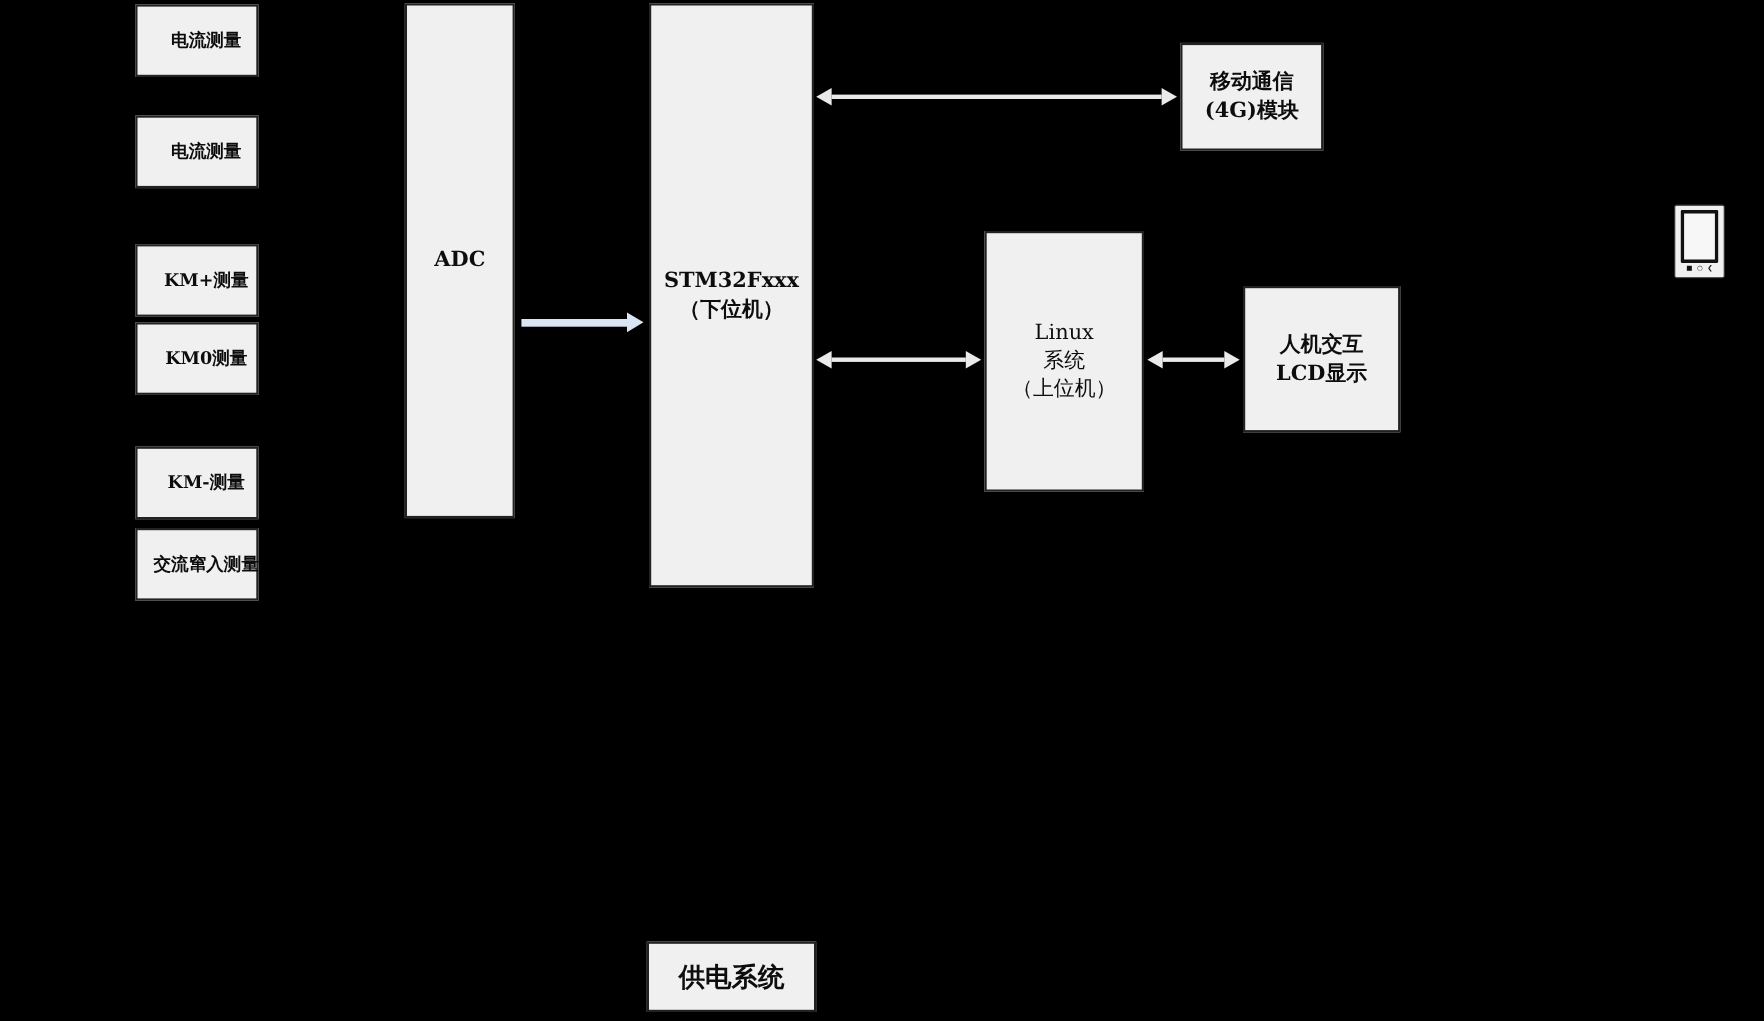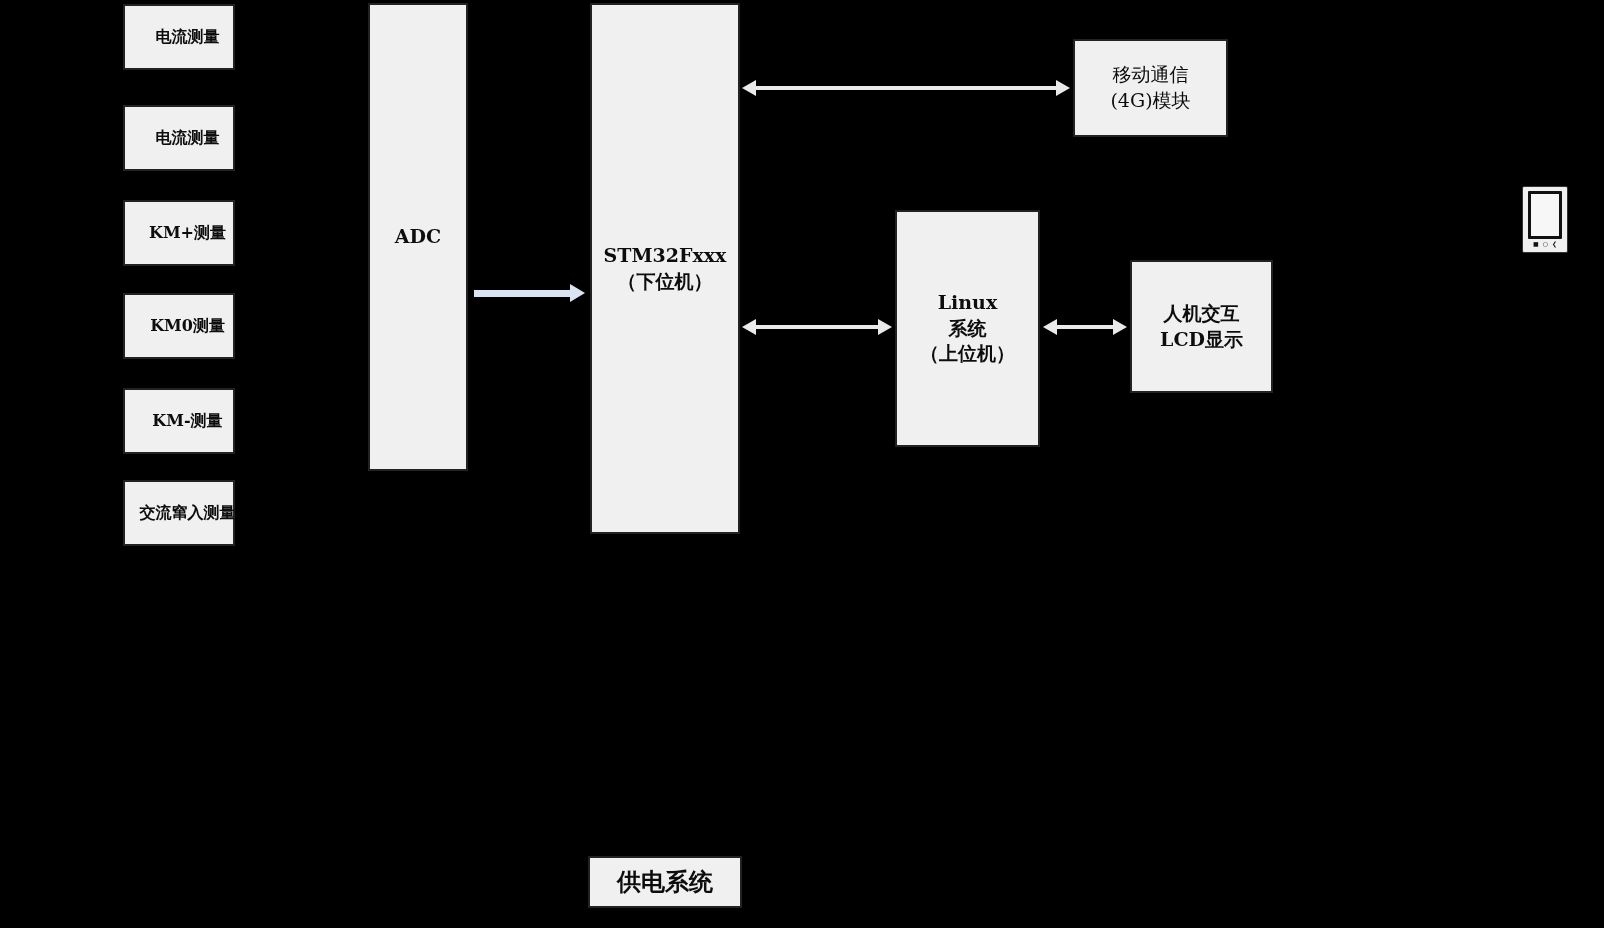--- a/index.html
+++ b/index.html
@@ -18,24 +18,24 @@
     background:var(--boxfill);
     border:2px solid var(--boxborder);
     box-sizing:border-box;
     display:flex;flex-direction:column;align-items:center;justify-content:center;
     text-align:center;line-height:1.35;
   }
   .box .ln{white-space:nowrap;}
   .sensor{left:123px;width:112px;height:66px;font-size:16px;font-weight:600;padding-left:17px;}
   .adc-box{left:368px;top:3px;width:100px;height:468px;font-size:19px;font-weight:600;}
   .mcu-box{left:590px;top:3px;width:150px;height:531px;font-size:19px;font-weight:600;}
-  .comm-box{left:1073px;top:39px;width:155px;height:98px;font-size:19px;font-weight:400;align-items:center;}
-  .linux-box{left:895px;top:210px;width:145px;height:237px;font-size:19px;font-weight:700;text-align:right;}
+  .comm-box{left:1073px;top:39px;width:130px;height:98px;font-size:19px;font-weight:700;align-items:center;}
+  .linux-box{left:895px;top:210px;width:145px;height:237px;font-size:19px;font-weight:400;text-align:right;}
   .hmi-box{left:1130px;top:260px;width:143px;height:133px;font-size:19px;font-weight:600;}
-  .power-box{left:588px;top:856px;width:154px;height:52px;font-size:24px;font-weight:600;}
+  .power-box{left:588px;top:856px;width:154px;height:64px;font-size:24px;font-weight:600;}
 
   
   .arrow{position:absolute;display:flex;align-items:center;height:18px;}
   .arrow .shaft{flex:1;height:4px;background:var(--arrow);}
   .arrow .head-l{width:0;height:0;border-top:8px solid transparent;border-bottom:8px solid transparent;border-right:14px solid var(--arrow);}
   .arrow .head-r{width:0;height:0;border-top:8px solid transparent;border-bottom:8px solid transparent;border-left:14px solid var(--arrow);}
   .arrow.thick .shaft{height:7px;background:var(--adcarrow);}
   .arrow.thick .head-r{border-top-width:9px;border-bottom-width:9px;border-left-width:15px;border-left-color:var(--adcarrow);}
 
   
@@ -55,27 +55,27 @@
 </style>
 </head>
 <body>
 
 <div class="box sensor" style="top:4px">
   <span class="ln">电流测量</span>
 </div>
 <div class="box sensor" style="top:105px">
   <span class="ln">电流测量</span>
 </div>
-<div class="box sensor" style="top:200px">
+<div class="box sensor" style="top:222px">
   <span class="ln">KM+测量</span>
 </div>
 <div class="box sensor" style="top:293px">
   <span class="ln">KM0测量</span>
 </div>
-<div class="box sensor" style="top:388px">
+<div class="box sensor" style="top:406px">
   <span class="ln">KM-测量</span>
 </div>
 <div class="box sensor" style="top:480px">
   <span class="ln">交流窜入测量</span>
 </div>
 
 <div class="box adc-box">
   <span class="ln">ADC</span>
 </div>
 

